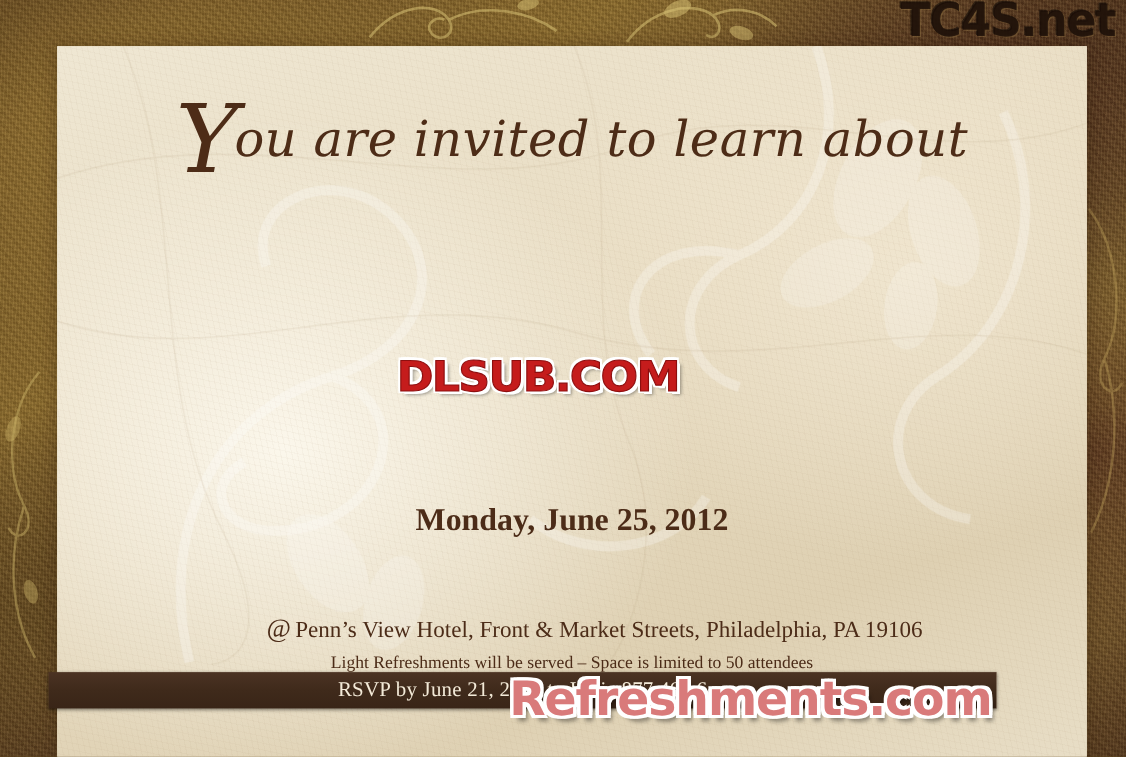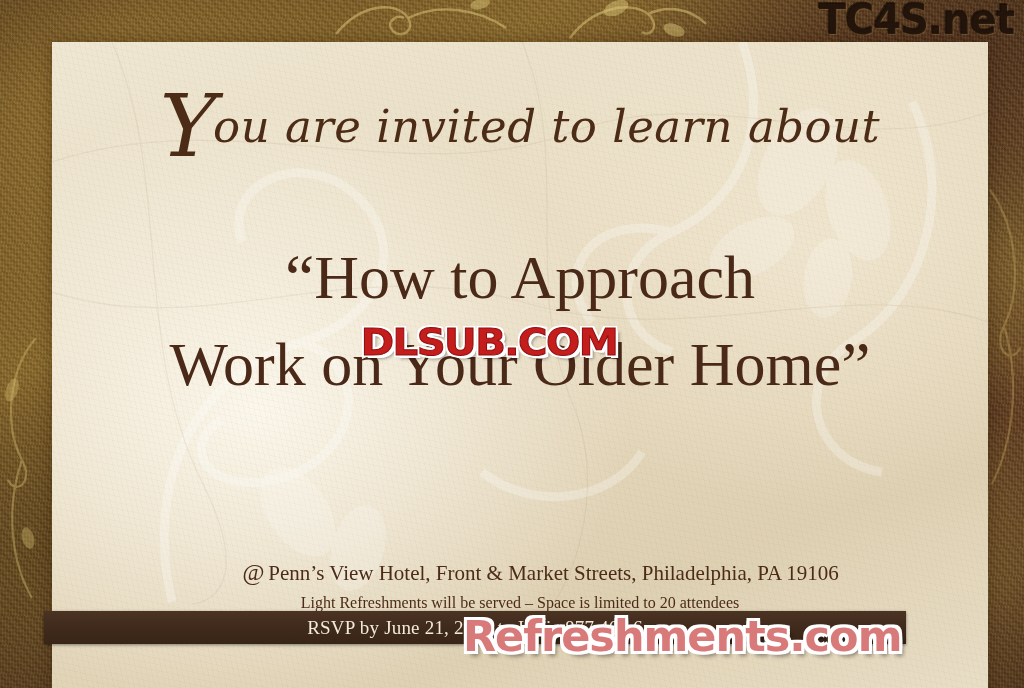--- a/index.html
+++ b/index.html
@@ -310,37 +310,30 @@
         <path d="M470 0 C 520 120, 470 240, 520 360 C 556 446, 520 540, 500 562"></path>
       </g>
     </svg>
 
     <div class="content">
 
       <div class="script-line">
         <span class="bigY">Y</span><span>ou are invited to learn about</span>
       </div>
 
-      <div class="headline">
-        <div>
-          <span class="q">“</span><span>How to Approach</span>
-        </div>
-        <div>
-          <span>Work on Your Older Home</span><span class="q">”</span>
-        </div>
-      </div>
 
       <div class="when">
+        <div>Monday, June 25, 2012</div>
       </div>
 
       <div class="where">
         <span class="at">@</span><span>Penn’s View Hotel, Front &amp; Market Streets, Philadelphia, PA 19106</span>
       </div>
 
-      <div class="note">Light Refreshments will be served – Space is limited to 20 attendees</div>
+      <div class="note">Light Refreshments will be served – Space is limited to 50 attendees</div>
     </div>
   </div>
 
   <div class="rsvp-bar">
     <span class="rsvp-text">RSVP by June 21, 2012 to Katie 877.461.6</span>
   </div>
 
   <div class="wm-tc4s">TC4S.net</div>
   <div class="wm-dlsub">DLSUB.COM</div>
   <div class="wm-traders">Refreshments.com</div>

